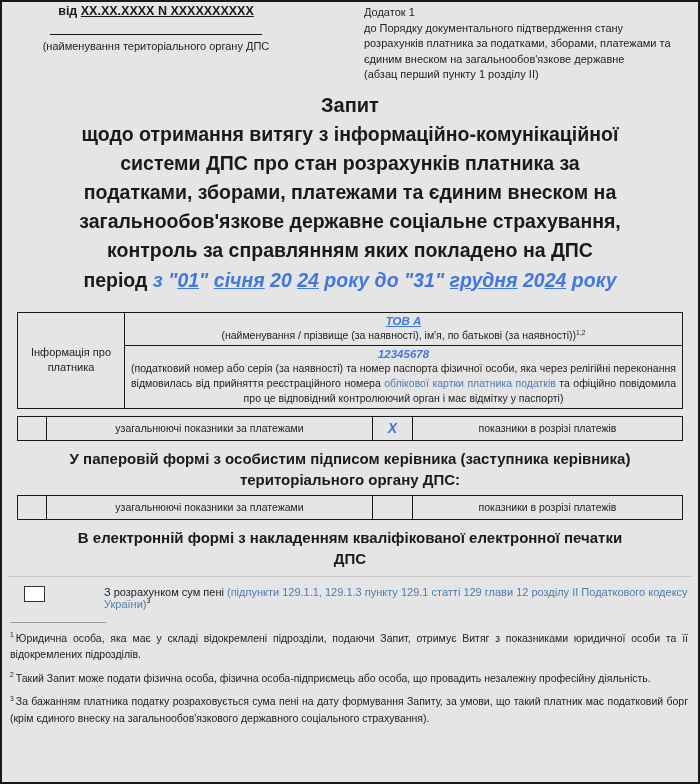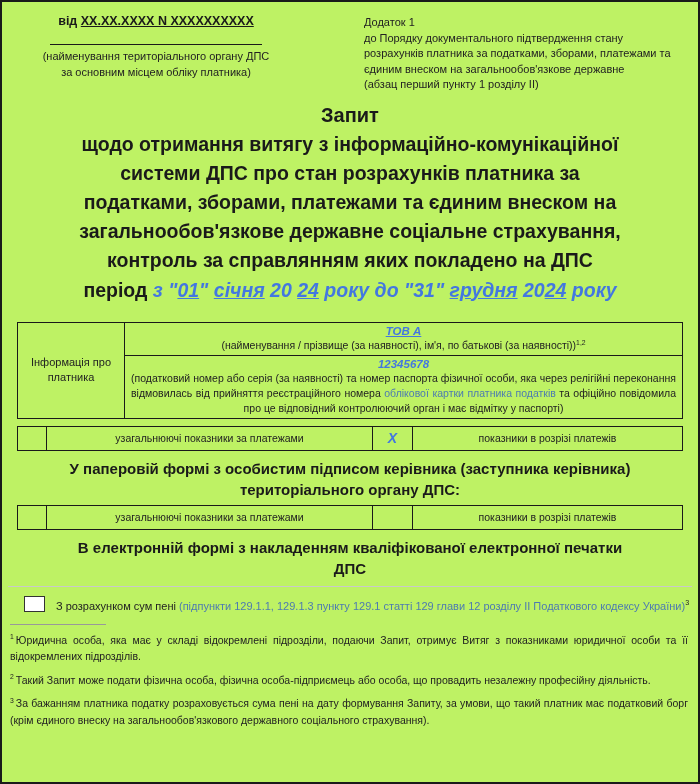--- a/index.html
+++ b/index.html
@@ -3,25 +3,25 @@
 <meta charset="utf-8">
 <style>
   :root{
     --accent-blue:#4377e0;
     --link-blue:#4d7bb0;
     --border-black:#000000;
   }
   *{box-sizing:border-box;}
   html,body{margin:0;padding:0;background:#888;}
   .page{
-    width:700px;height:784px;margin:0 auto;background:#bef264;
+    width:700px;height:784px;margin:0 auto;background:#e5e5e5;
     border:2px solid #1a1a1a;
     font-family:"Liberation Sans","DejaVu Sans",sans-serif;
     color:#1a1a1a;position:relative;overflow:hidden;
-    padding-top:10px;
+    padding-top:0;
   }
   
   .hdr{display:flex;padding:2px 12px 0 12px;}
   .hdr-left{width:248px;margin-left:18px;text-align:center;}
   .ref-line{font-weight:bold;font-size:12.5px;white-space:nowrap;}
   .ref-line .uline{text-decoration:underline;}
   .org-blank{border-bottom:1.4px solid #1a1a1a;width:212px;margin:16px auto 3px auto;height:1px;}
   .hdr-caption{font-size:11px;line-height:16px;color:#222;}
   .hdr-right{margin-left:auto;width:322px;font-size:11px;line-height:15.5px;color:#222;padding-top:1px;}
   
@@ -45,42 +45,41 @@
   .sec-h{font-weight:bold;font-size:15px;line-height:21px;text-align:center;margin:7px auto 5px auto;width:648px;}
   .opt-row{display:flex;width:666px;margin:4px auto;border:1px solid #1a1a1a;height:25px;align-items:stretch;}
   .opt-cell{border-left:1px solid #1a1a1a;display:flex;align-items:center;justify-content:center;font-size:10.5px;color:#222;}
   .opt-cell:first-child{border-left:none;}
   .c-blank{width:28px;}
   .c-gen{width:326px;}
   .c-mark{width:40px;color:var(--accent-blue);font-style:italic;font-weight:bold;font-size:14px;}
   .c-det{flex:1;text-align:right;}
   .rule{border:none;border-top:1px solid #c9c9c9;margin:7px 6px 0 6px;}
   
-  .penalty{display:flex;align-items:flex-end;margin:9px 0 0 22px;font-size:11px;color:#222;}
+  .penalty{display:flex;align-items:flex-start;margin:9px 0 0 22px;font-size:11px;color:#222;gap:48px;}
   .chk{width:21px;height:16px;border:1.4px solid #333;margin-right:11px;flex:0 0 auto;background:#fff;}
   
   .fn-sep{border:none;border-top:1px solid #999;width:96px;margin:12px 0 4px 8px;}
   .fn{font-size:10.5px;line-height:16.5px;color:#222;margin:7px 10px 0 8px;text-align:justify;}
   .fn sup{margin-right:2px;}
 </style>
 </head>
 <body>
 
 <div class="page">
 
   <div class="hdr">
     <div class="hdr-left">
       <div class="ref-line">
         <span>від</span>
         <span class="uline">XX.XX.XXXX N XXXXXXXXXX</span>
       </div>
       <div class="org-blank"></div>
       <div class="hdr-caption">
         <div>(найменування територіального органу ДПС</div>
-        <div>за основним місцем обліку платника)</div>
       </div>
     </div>
     <div class="hdr-right">
       <div>Додаток 1</div>
       <div>до Порядку документального підтвердження стану</div>
       <div>розрахунків платника за податками, зборами, платежами та</div>
       <div>єдиним внеском на загальнообов'язкове державне</div>
       <div>(абзац перший пункту 1 розділу ІІ)</div>
     </div>
   </div>

